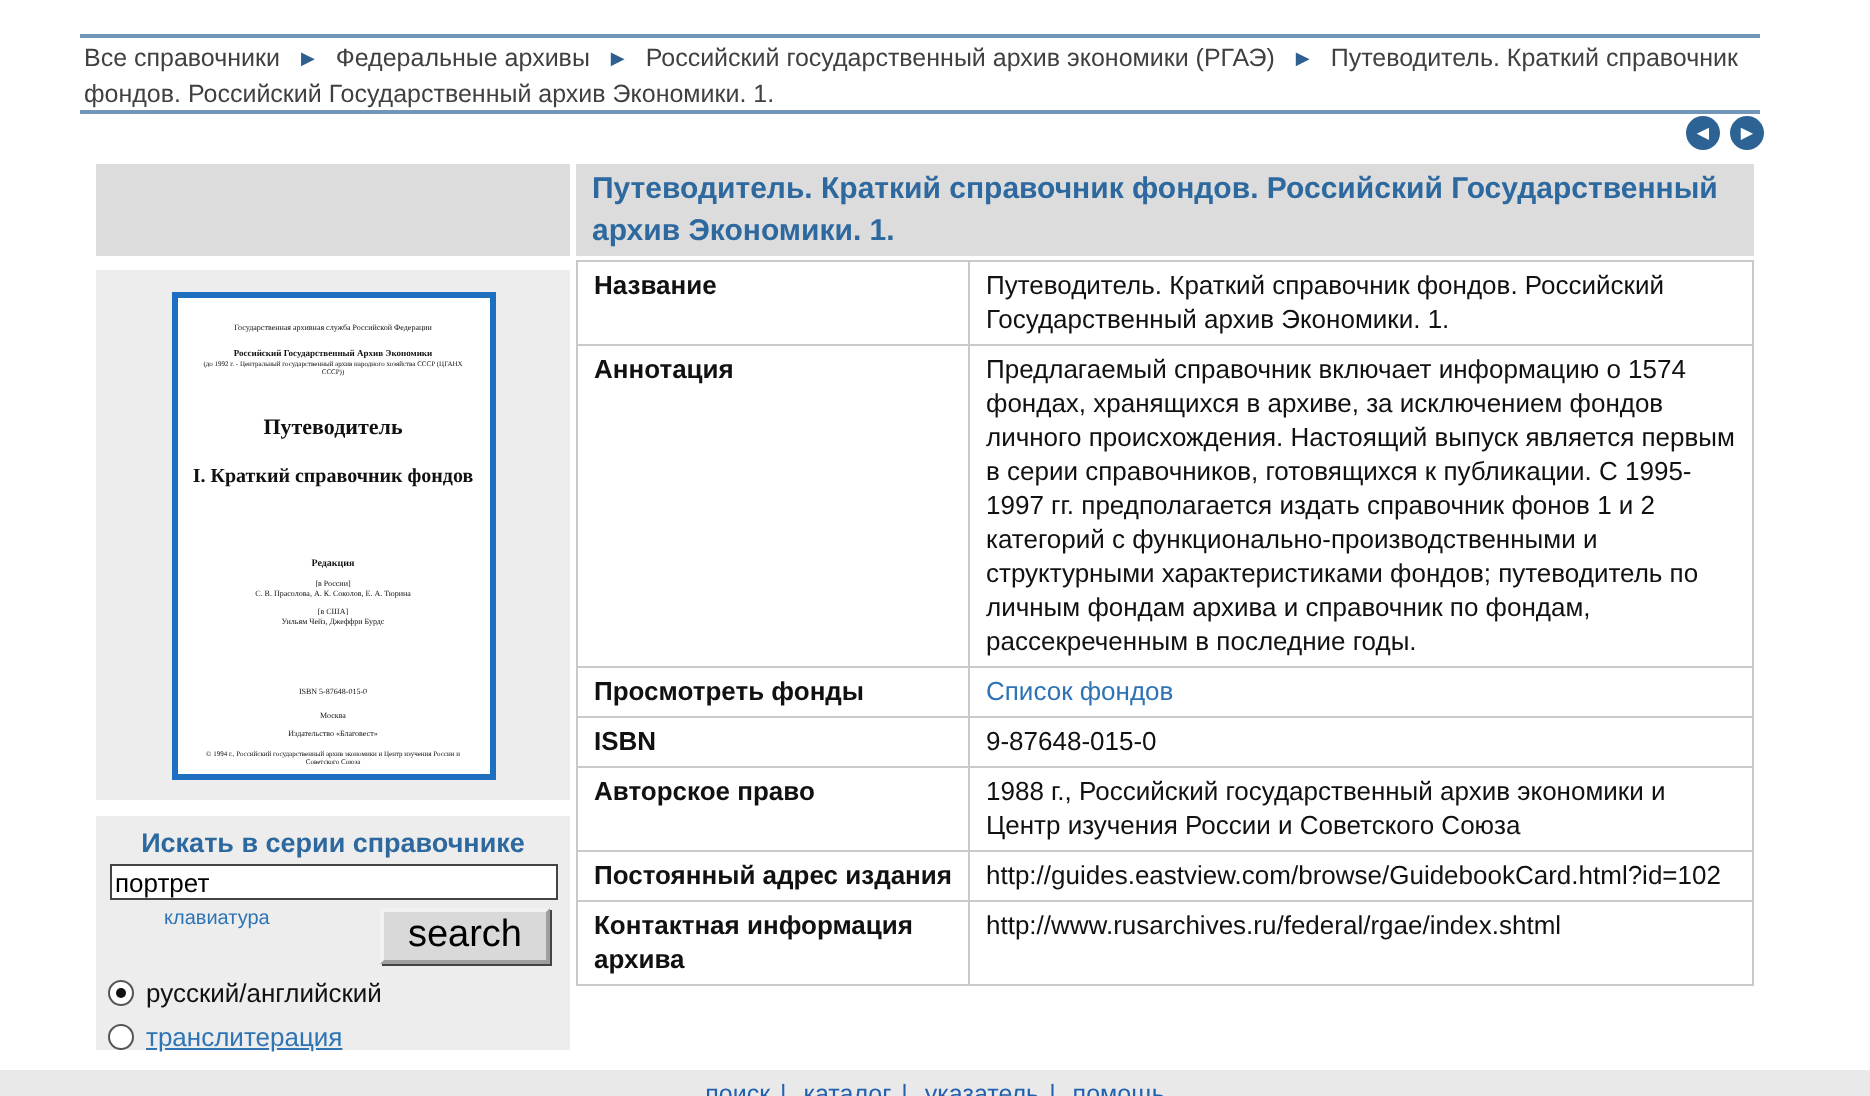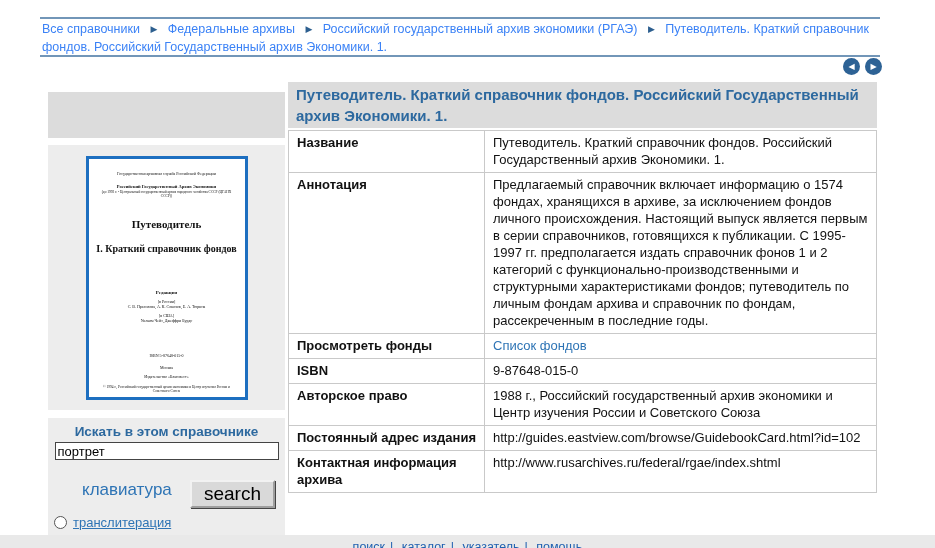--- a/index.html
+++ b/index.html
@@ -5,30 +5,30 @@
   html,body { margin:0; padding:0; background:#fff; }
   #page { position:relative; width:935px; height:548px; background:#ffffff;
           font-family:"Liberation Sans", sans-serif; overflow:hidden; }
 
   
   .rule { position:absolute; left:40px; width:840px; height:2px; background:#7296b8; }
   #rule-top { top:17px; }
   #rule-bottom { top:55px; }
   .breadcrumb { position:absolute; left:42px; top:21px; width:836px;
                 font-size:12.5px; line-height:17px; color:#34689c; }
-  .bc-link { color:#3b82f6; cursor:pointer; }
+  .bc-link { color:#404040; cursor:pointer; }
   .bc-sep { color:#2d5f8f; font-size:9px; margin:0 7px; position:relative; top:-1px; }
 
   
   .pager { position:absolute; left:843px; top:58px; display:flex; gap:5px; }
   .pager-btn { width:17px; height:17px; border-radius:50%; background:#2d6295; color:#fff;
                font-size:8px; display:flex; align-items:center; justify-content:center; cursor:pointer; }
 
   
-  .left-col { position:absolute; left:48px; top:92px; width:237px; }
+  .left-col { position:absolute; left:48px; top:82px; width:237px; }
   .left-head { height:46px; background:#dcdcdc; }
   .cover-panel { margin-top:7px; height:265px; background:#ededed;
                  display:flex; align-items:center; justify-content:center; }
   .cover { width:156px; height:238px; background:#fff; border:3px solid #1d6fc0;
            font-family:"Liberation Serif", serif; text-align:center; color:#111; overflow:hidden; }
   .cv-agency { font-size:4px; margin-top:12px; }
   .cv-archive { font-size:4.5px; font-weight:bold; margin-top:8px; }
   .cv-note { font-size:3.5px; margin-top:1px; padding:0 8px; }
   .cv-title1 { font-size:11px; font-weight:bold; margin-top:20px; }
   .cv-title2 { font-size:10px; font-weight:bold; margin-top:13px; }
@@ -37,26 +37,26 @@
   .cv-gap { margin-top:4px; }
   .cv-isbn { font-size:4px; margin-top:30px; }
   .cv-city { font-size:4px; margin-top:7px; }
   .cv-pub { font-size:4px; margin-top:4px; }
   .cv-copy { font-size:3.5px; margin-top:6px; padding:0 6px; }
 
   
   .search-panel { margin-top:8px; height:117px; background:#ededed;
                   padding-top:6px; box-sizing:border-box; }
   .search-head { text-align:center; color:#2d699f; font-weight:bold; font-size:13.5px; }
-  .search-input { display:block; margin:3px auto 16px; width:218px; height:16px;
+  .search-input { display:block; margin:3px auto 0; width:218px; height:16px;
                   border:1px solid #444; font-size:13px; padding:0 2px;
                   font-family:"Liberation Sans", sans-serif; background:#fff; }
   .kb-row { display:flex; justify-content:space-between; align-items:flex-start;
             padding:4px 10px 0 34px; }
-  .kb-link { color:#2e74b5; font-size:17px; cursor:pointer; }
+  .kb-link { color:#2e74b5; font-size:10px; cursor:pointer; }
   .search-btn { font-family:"Liberation Sans", sans-serif; font-size:19px; background:#d9d9d9;
                 border:2px outset #f2f2f2; box-shadow:1px 1px 0 #444; padding:1px 12px; cursor:pointer; }
   .radio-row { display:flex; align-items:center; gap:6px; margin:7px 0 0 6px; font-size:13px; color:#111; }
   .radio { width:11px; height:11px; border-radius:50%; border:1px solid #555; background:#fff;
            display:inline-flex; align-items:center; justify-content:center; flex:0 0 auto; cursor:pointer; }
   .radio .dot { width:5px; height:5px; border-radius:50%; background:#111; }
   .trans-link { color:#2e74b5; text-decoration:underline; cursor:pointer; }
 
   
   .right-col { position:absolute; left:288px; top:82px; width:589px; }
@@ -118,35 +118,35 @@
         <div class="cv-small cv-gap">[в США]</div>
         <div class="cv-small">Уильям Чейз, Джеффри Бурдс</div>
         <div class="cv-isbn">ISBN 5-87648-015-0</div>
         <div class="cv-city">Москва</div>
         <div class="cv-pub">Издательство «Благовест»</div>
         <div class="cv-copy">© 1994 г., Российский государственный архив экономики и Центр изучения России и Советского Союза</div>
       </div>
     </div>
 
     <div class="search-panel">
-      <div class="search-head">Искать в этом справочнике</div>
+      <div class="search-head">Искать в серии справочнике</div>
       <input class="search-input" type="text" value="портрет" style="">
       <div class="kb-row">
         <span class="kb-link">клавиатура</span>
         <button class="search-btn">search</button>
       </div>
       <div class="radio-row">
-        <span class="radio"></span>
-        <span class="trans-link">транслитерация</span>
-      </div>
-      <div class="radio-row">
         <span class="radio">
             <span class="dot"></span>
           </span>
         <span>русский/английский</span>
+      </div>
+      <div class="radio-row">
+        <span class="radio"></span>
+        <span class="trans-link">транслитерация</span>
       </div>
     </div>
   </div>
 
   <div class="right-col">
     <div class="title-bar">Путеводитель. Краткий справочник фондов. Российский Государственный архив Экономики. 1.</div>
 
     <table class="details">
       <tbody>
         <tr>

